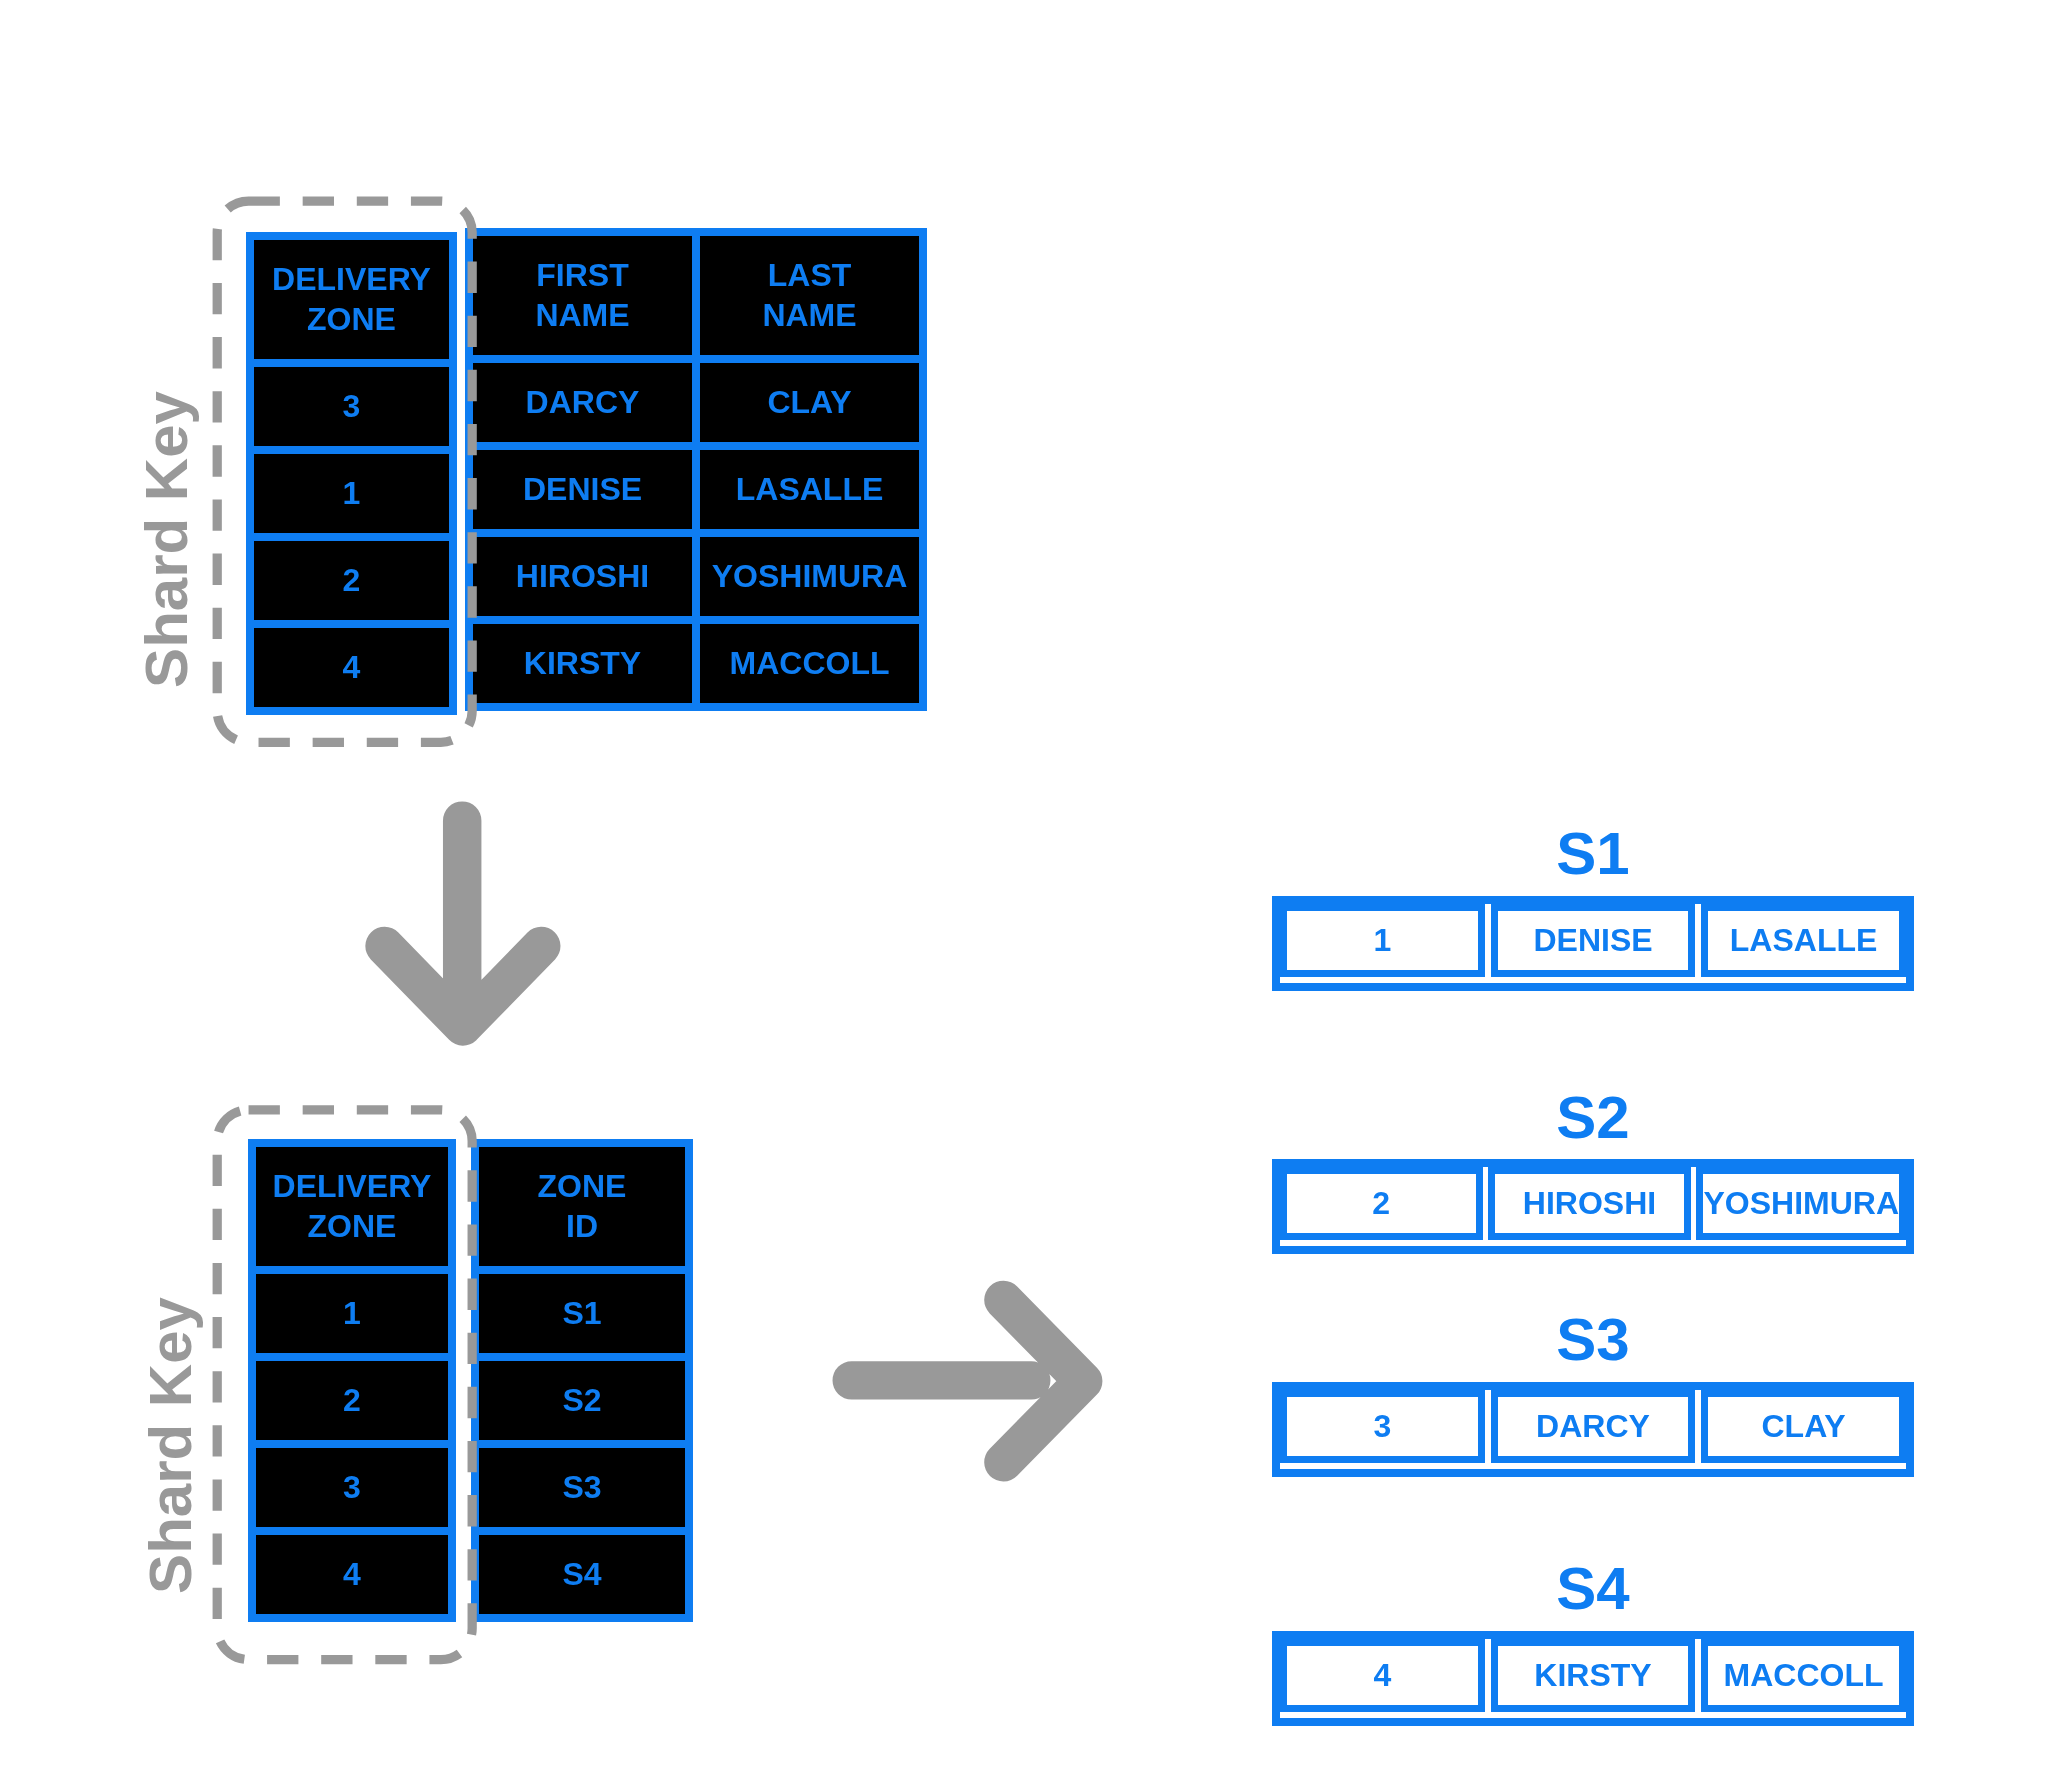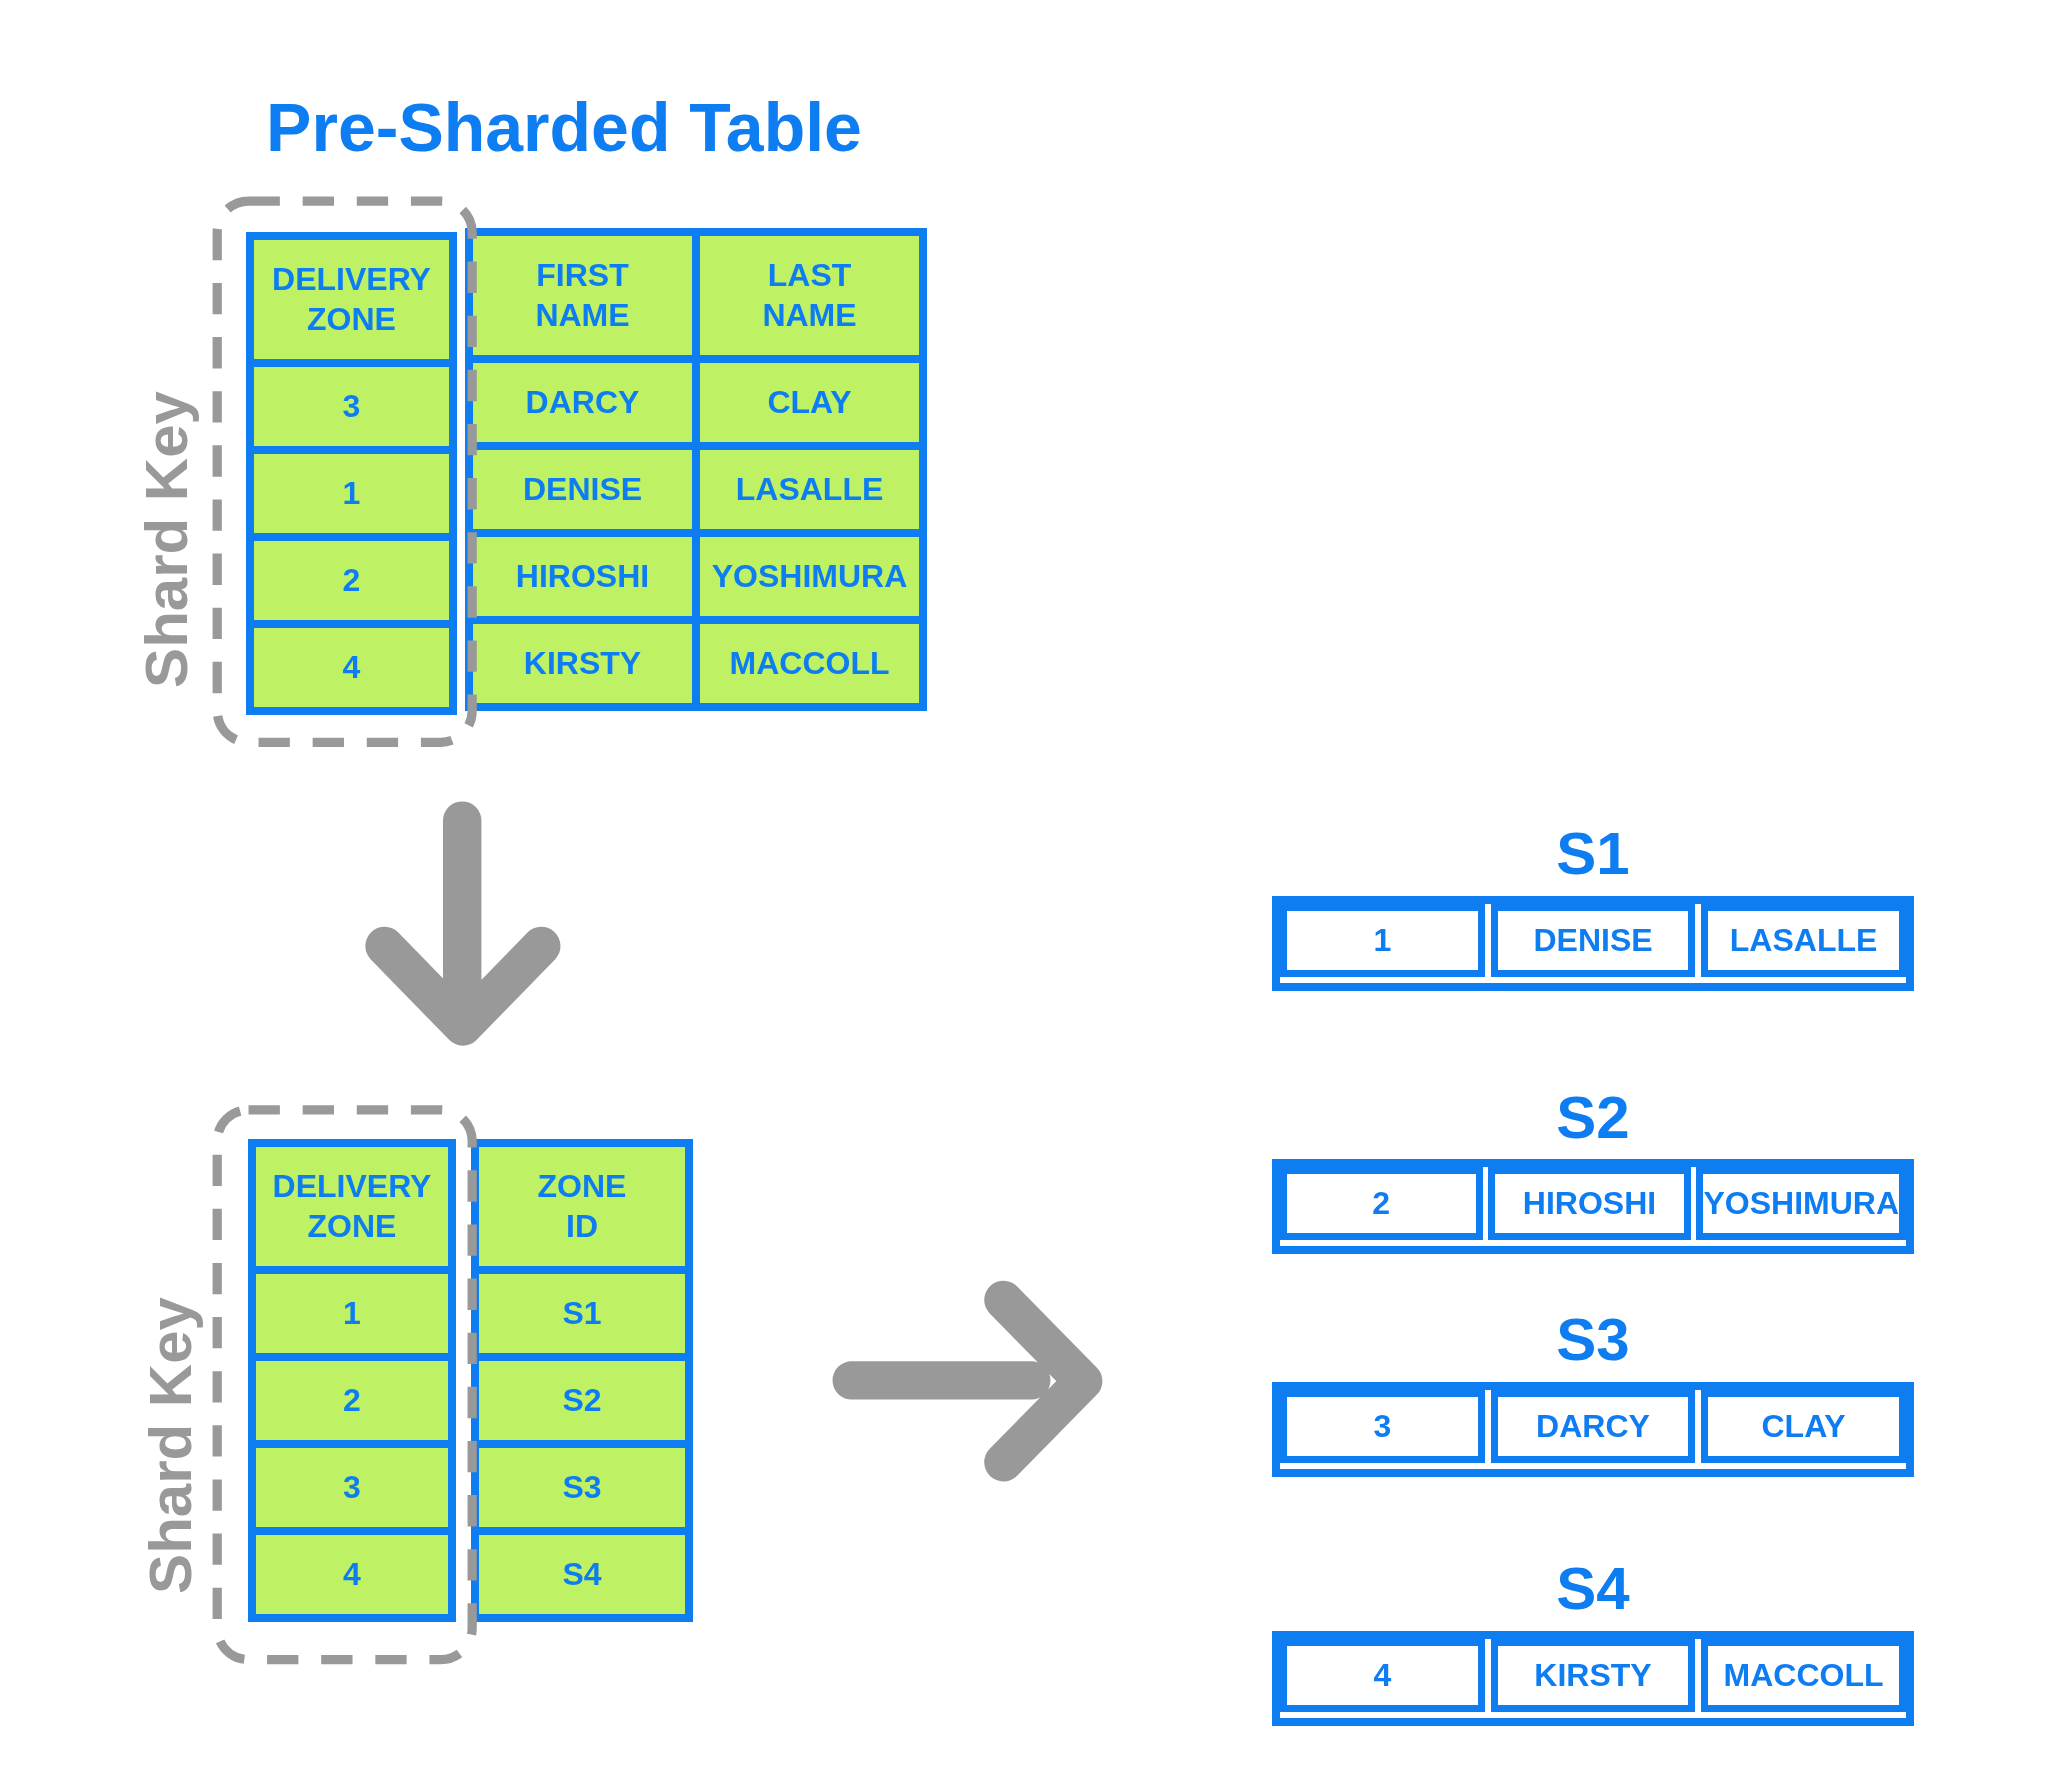--- a/index.html
+++ b/index.html
@@ -32,21 +32,21 @@
     transform:rotate(-90deg);
     font-size:60px;color:var(--gray);
     white-space:nowrap;
   }
   .shard-key-label.one{left:-62px;top:504px;}
   .shard-key-label.two{left:-58px;top:1410px;}
 
   
   .tblbox{
     position:absolute;
-    background:#bef264;
+    background:#000000;
     border:8.5px solid var(--blue);
   }
   .trow{
     height:87px;
     border-top:8.5px solid var(--blue);
     display:flex;
   }
   .trow.header{height:119px;border-top:none;}
   .tcell{
     flex:1;
@@ -88,21 +88,20 @@
     position:absolute;left:0;top:0;
     pointer-events:none;
     z-index:5;
   }
 </style>
 </head>
 <body>
 
 <div class="canvas">
 
-  <div class="page-title">Pre-Sharded Table</div>
 
   <div class="shard-key-label one">Shard Key</div>
   <div class="shard-key-label two">Shard Key</div>
 
   <div class="tblbox t1-colA">
     <div class="trow header">
         <div class="tcell">DELIVERY
 ZONE</div>
       </div>
     <div class="trow">

